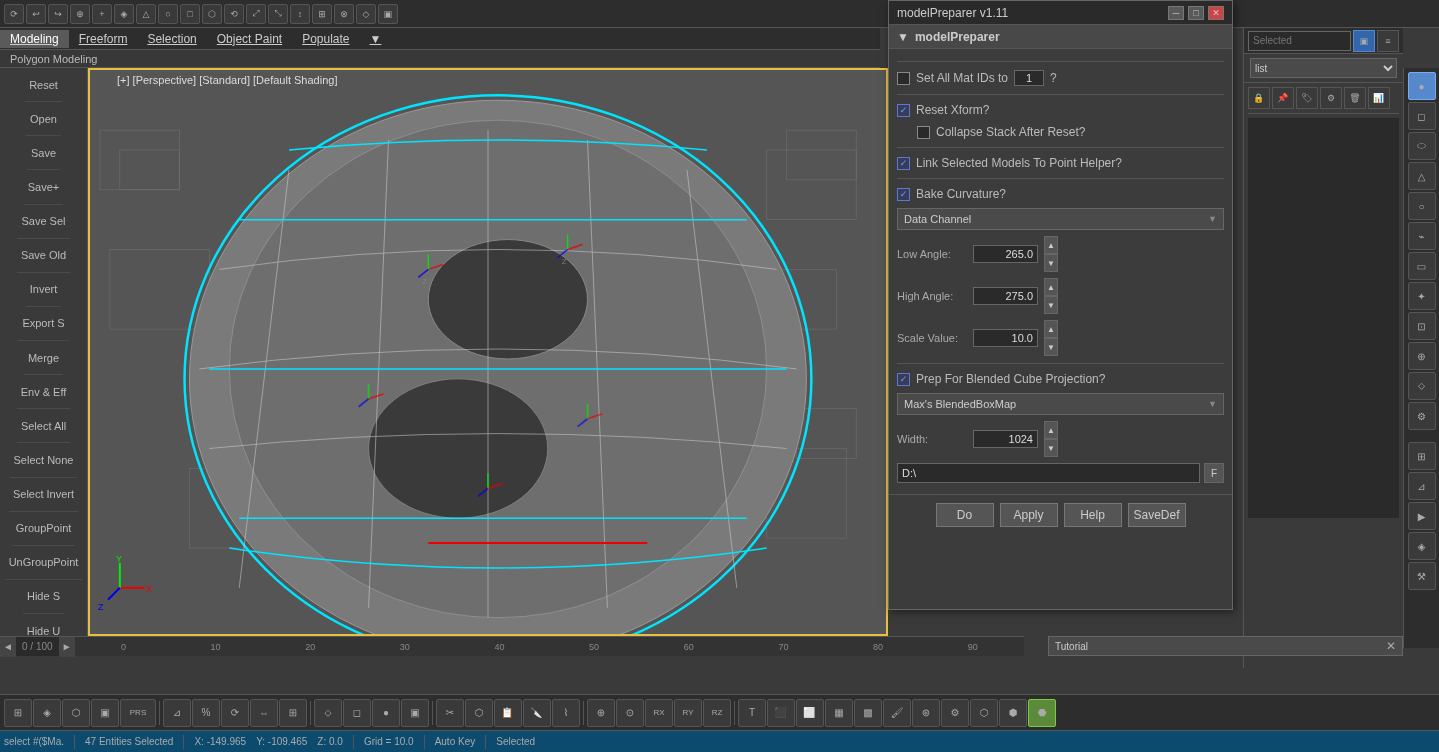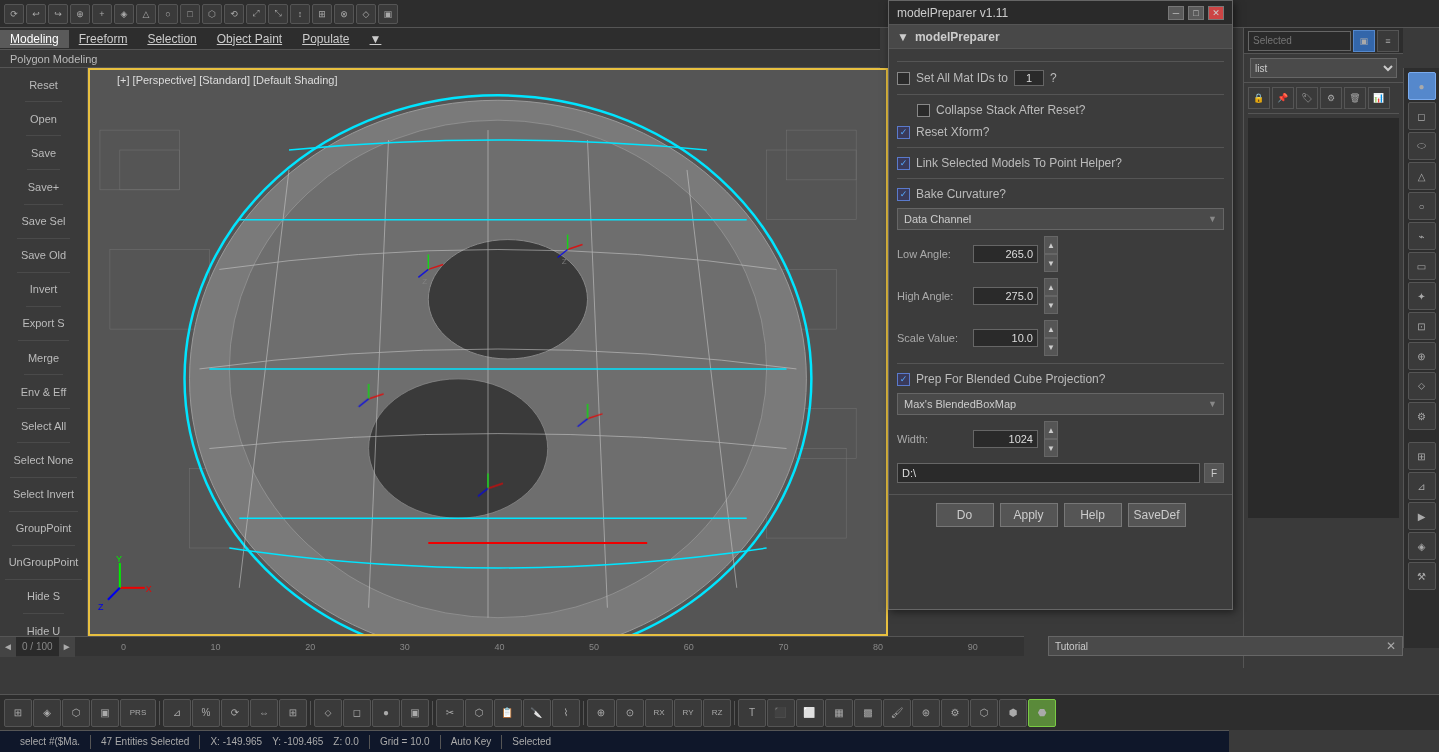--- a/index.html
+++ b/index.html
@@ -440,28 +440,28 @@
       color: #aaa;
       cursor: pointer;
       font-size: 12px;
     }
 
     
     .status-bar {
       position: absolute;
       bottom: 0;
       left: 0;
-      width: 1229px;
+      width: 1439px;
       height: 22px;
-      background: #0f172a;
+      background: #0c4a6e;
       border-top: 1px solid #555;
       display: flex;
       align-items: center;
       gap: 10px;
-      padding: 0 20px;
+      padding: 0 4px;
     }
     .status-item {
       color: #aaa;
       font-size: 10px;
       white-space: nowrap;
     }
     .status-separator {
       width: 1px;
       height: 14px;
       background: #555;
@@ -780,28 +780,28 @@
 
     <div class="mat-id-row">
       <div class="cb"></div>
       <span class="cb-label">Set All Mat IDs to</span>
       <input class="mat-id-input" type="text" value="1" style="">
       <span class="cb-label">?</span>
     </div>
 
     <div class="divider-line"></div>
 
+    <div class="checkbox-row">
+      <div class="cb checked"></div>
+      <span class="cb-label">Reset Xform?</span>
+    </div>
+
     <div class="checkbox-row indented">
       <div class="cb"></div>
       <span class="cb-label">Collapse Stack After Reset?</span>
-    </div>
-
-    <div class="checkbox-row">
-      <div class="cb checked"></div>
-      <span class="cb-label">Reset Xform?</span>
     </div>
 
     <div class="divider-line"></div>
 
     <div class="checkbox-row">
       <div class="cb checked"></div>
       <span class="cb-label">Link Selected Models To Point Helper?</span>
     </div>
 
     <div class="divider-line"></div>

